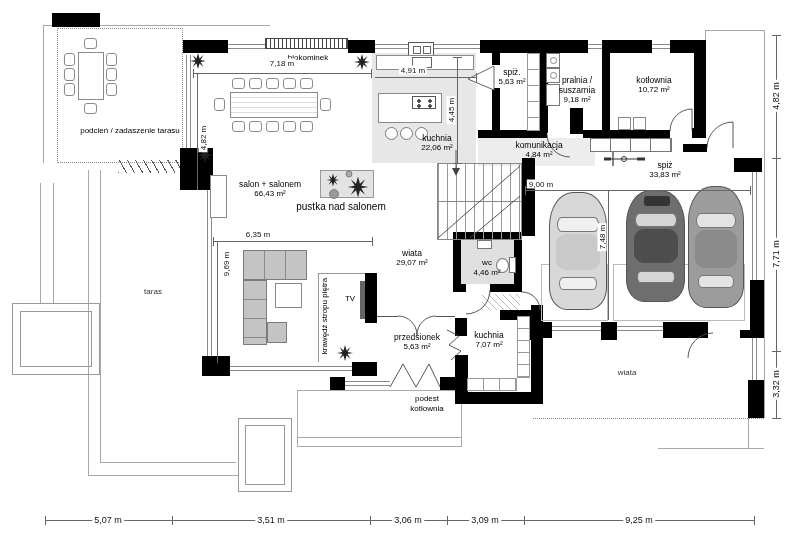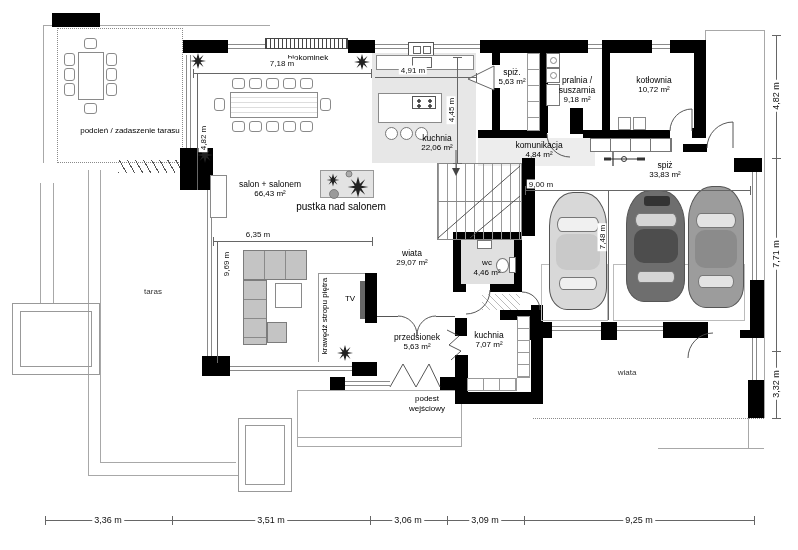--- a/index.html
+++ b/index.html
@@ -300,21 +300,21 @@
       <div>kuchnia</div>
       <div class="a">7,07 m²</div>
     </div>
 
   <div class="lab" style="left:308px;top:58px;font-size:8px">biokominek</div>
   <div class="lab" style="left:341px;top:207px;font-size:10px">pustka nad salonem</div>
   <div class="lab" style="left:350px;top:299px;font-size:8px">TV</div>
   <div class="lab rot" style="left:325px;top:316px;font-size:8px">krawędź stropu piętra</div>
   <div class="lab" style="left:153px;top:292px;font-size:8px;color:#333">taras</div>
   <div class="lab" style="left:627px;top:373px;font-size:8px;color:#333">wiata</div>
-  <div class="lab wrap" style="left:427px;top:404px;font-size:8px">podest wejściowy</div>
+  <div class="lab wrap" style="left:427px;top:404px;font-size:8px">podest kotłownia</div>
 
   <div class="dline-h" style="left:193px;top:73px;width:178px"></div>
   <div class="tick-v" style="left:193px;top:69px"></div>
   <div class="tick-v" style="left:371px;top:69px"></div>
   <span class="dimlab" style="left:282px;top:63px">7,18 m</span>
 
   <div class="dline-h" style="left:375px;top:77px;width:101px"></div>
   <div class="tick-v" style="left:476px;top:73px"></div>
   <span class="dimlab" style="left:413px;top:70px">4,91 m</span>
 
@@ -342,21 +342,21 @@
   <div class="dline-v" style="left:608px;top:190px;height:130px"></div>
   <span class="dimlab rot" style="left:602px;top:237px">7,48 m</span>
 
   <div class="dline-h" style="left:45px;top:520px;width:710px"></div>
   <div class="tick-v" style="left:45px;top:516px"></div>
   <div class="tick-v" style="left:172px;top:516px"></div>
   <div class="tick-v" style="left:370px;top:516px"></div>
   <div class="tick-v" style="left:447px;top:516px"></div>
   <div class="tick-v" style="left:524px;top:516px"></div>
   <div class="tick-v" style="left:754px;top:516px"></div>
-  <span class="dimlab" style="left:108px;top:520px;font-size:9px">3,36 m</span>
+  <span class="dimlab" style="left:108px;top:520px;font-size:9px">5,07 m</span>
   <span class="dimlab" style="left:271px;top:520px;font-size:9px">3,51 m</span>
   <span class="dimlab" style="left:408px;top:520px;font-size:9px">3,06 m</span>
   <span class="dimlab" style="left:485px;top:520px;font-size:9px">3,09 m</span>
   <span class="dimlab" style="left:639px;top:520px;font-size:9px">9,25 m</span>
 
   <div class="dline-v" style="left:776px;top:35px;height:383px"></div>
   <div class="tick-h" style="left:772px;top:35px"></div>
   <div class="tick-h" style="left:772px;top:158px"></div>
   <div class="tick-h" style="left:772px;top:351px"></div>
   <div class="tick-h" style="left:772px;top:418px"></div>

